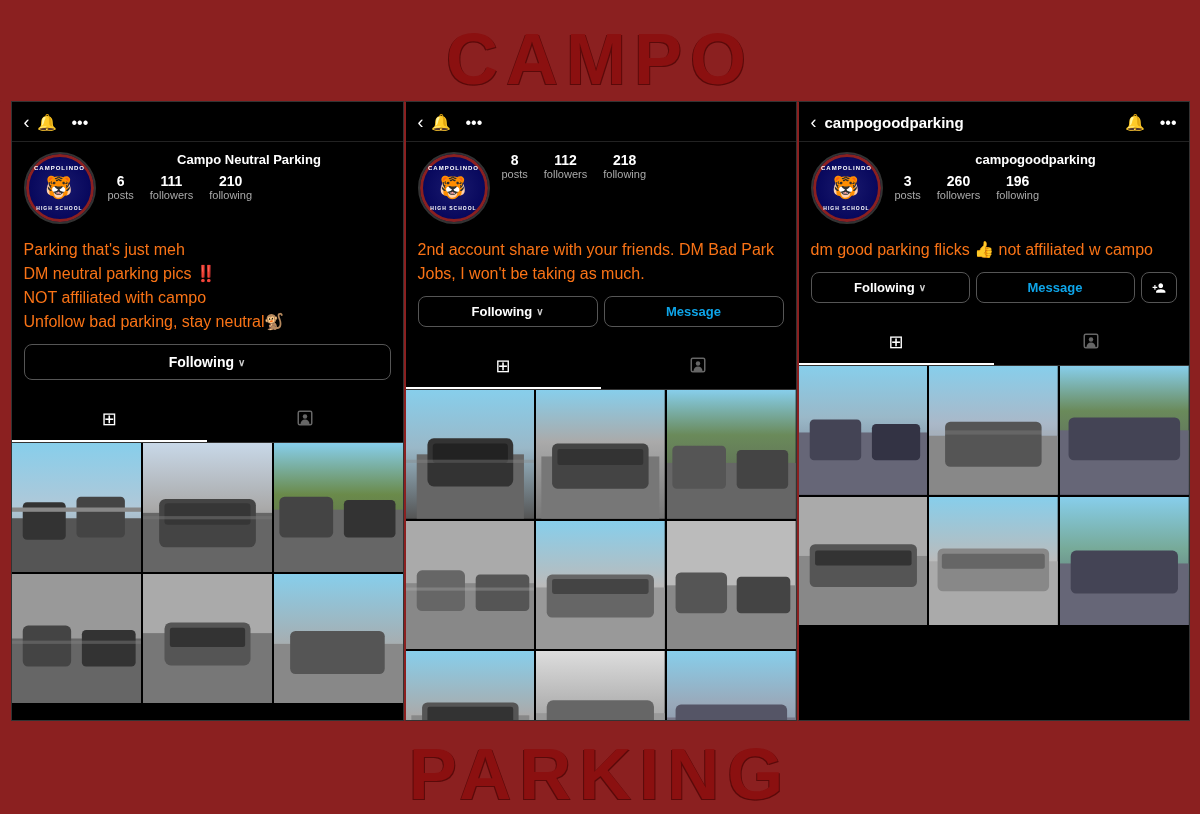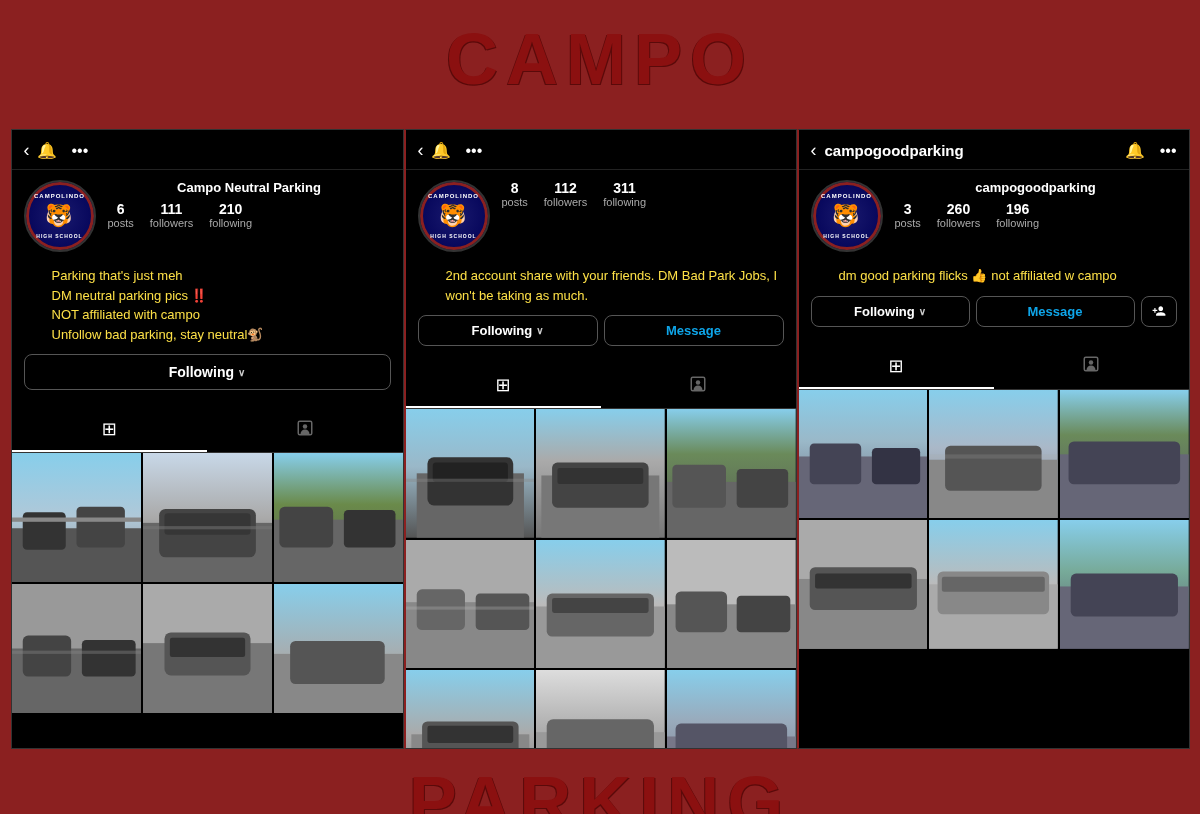--- a/index.html
+++ b/index.html
@@ -11,21 +11,21 @@
       overflow: hidden;
       position: relative;
     }
 
     .title-top {
       text-align: center;
       color: #8B1010;
       font-size: 72px;
       font-weight: 900;
       letter-spacing: 8px;
-      padding: 18px 0 29px;
+      padding: 18px 0 1px;
       text-shadow: 1px 1px 0 #5a0a0a, -1px 1px 0 #5a0a0a;
       position: relative;
       z-index: 2;
       background: #8B2020;
     }
 
     .title-bottom {
       text-align: center;
       color: #8B1010;
       font-size: 72px;
@@ -185,24 +185,23 @@
     .stat-label {
       color: #aaa;
       font-size: 11px;
     }
 
     .bio-section {
       padding: 4px 0 10px;
     }
 
     .bio-text {
-      color: #fde047;
-      font-size: 13px;
+      color: #f97316;
+      font-size: 16px;
       line-height: 1.5;
-      margin-left: 28px;
     }
 
     
     .action-buttons {
       display: flex;
       gap: 6px;
       margin-bottom: 8px;
     }
 
     .btn-following {
@@ -535,21 +534,21 @@
           <div class="stats-row">
             <div class="stat-item">
               <span class="stat-number">8</span>
               <span class="stat-label">posts</span>
             </div>
             <div class="stat-item">
               <span class="stat-number">112</span>
               <span class="stat-label">followers</span>
             </div>
             <div class="stat-item">
-              <span class="stat-number">311</span>
+              <span class="stat-number">218</span>
               <span class="stat-label">following</span>
             </div>
           </div>
         </div>
       </div>
       <div class="bio-section">
         <div class="bio-text">
           2nd account share with your friends. DM Bad Park Jobs, I won't be taking as much.
         </div>
       </div>

